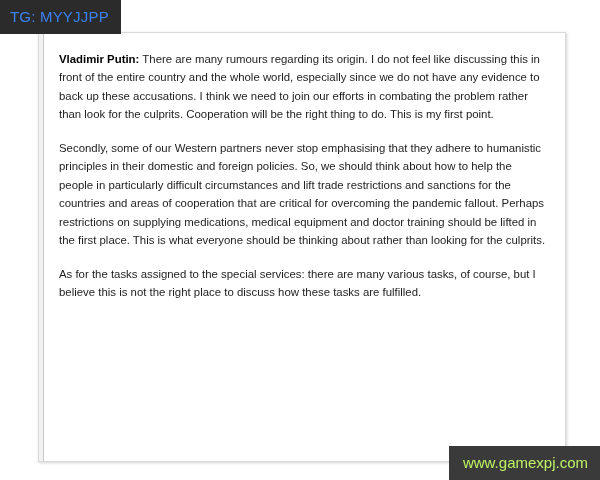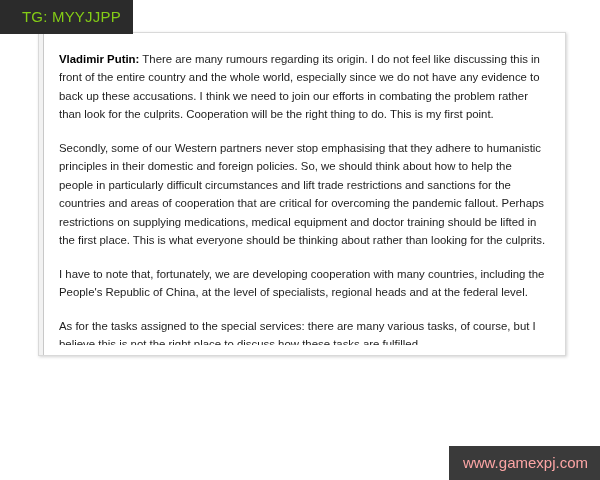--- a/index.html
+++ b/index.html
@@ -21,35 +21,35 @@
     width: 600px;
     height: 480px;
     background: #ffffff;
   }
   
   .tg-badge {
     position: absolute;
     left: 0;
     top: 0;
     background: #2b2b2b;
-    color: #84cc16;
+    color: #3b82f6;
     font-size: 15px;
     line-height: 1;
-    padding: 9px 12px 10px 22px;
+    padding: 9px 12px 10px 10px;
     letter-spacing: 0.2px;
     z-index: 5;
     font-family: "Liberation Sans", sans-serif;
   }
   
   .doc-card {
     position: absolute;
     left: 38px;
     top: 32px;
     width: 528px;
-    height: 324px;
+    height: 430px;
     background: #ffffff;
     border: 1px solid #d9d9d9;
     box-shadow: 1px 1px 3px rgba(0,0,0,0.18);
     box-sizing: border-box;
   }
   
   .doc-gutter {
     position: absolute;
     left: 0px;
     top: 0px;
@@ -80,40 +80,39 @@
   .speaker {
     font-weight: bold;
     color: #000000;
   }
   
   .watermark {
     position: absolute;
     right: 0;
     bottom: 0;
     background: #3a3a3a;
-    color: #fca5a5;
+    color: #bef264;
     font-size: 15px;
     line-height: 1;
     padding: 9px 12px 10px 14px;
     z-index: 6;
     font-family: "Liberation Sans", sans-serif;
   }
 </style>
 </head>
 <body>
 
 <div class="page">
 
   <div class="tg-badge">TG: MYYJJPP</div>
 
   <div class="doc-card">
     <div class="doc-gutter"></div>
     <div class="doc-body">
       <p><span class="speaker">Vladimir Putin:</span> <span>There are many rumours regarding its origin. I do not feel like discussing this in front of the entire country and the whole world, especially since we do not have any evidence to back up these accusations. I think we need to join our efforts in combating the problem rather than look for the culprits. Cooperation will be the right thing to do. This is my first point.</span></p>
       <p>Secondly, some of our Western partners never stop emphasising that they adhere to humanistic principles in their domestic and foreign policies. So, we should think about how to help the people in particularly difficult circumstances and lift trade restrictions and sanctions for the countries and areas of cooperation that are critical for overcoming the pandemic fallout. Perhaps restrictions on supplying medications, medical equipment and doctor training should be lifted in the first place. This is what everyone should be thinking about rather than looking for the culprits.</p>
-      <p>I have to note that, fortunately, we are developing cooperation with many countries, including the People's Republic of China, at the level of specialists, regional heads and at the federal level.</p>
       <p>As for the tasks assigned to the special services: there are many various tasks, of course, but I believe this is not the right place to discuss how these tasks are fulfilled.</p>
     </div>
   </div>
 
   <div class="watermark">www.gamexpj.com</div>
 
 </div>
 
 </body></html>

